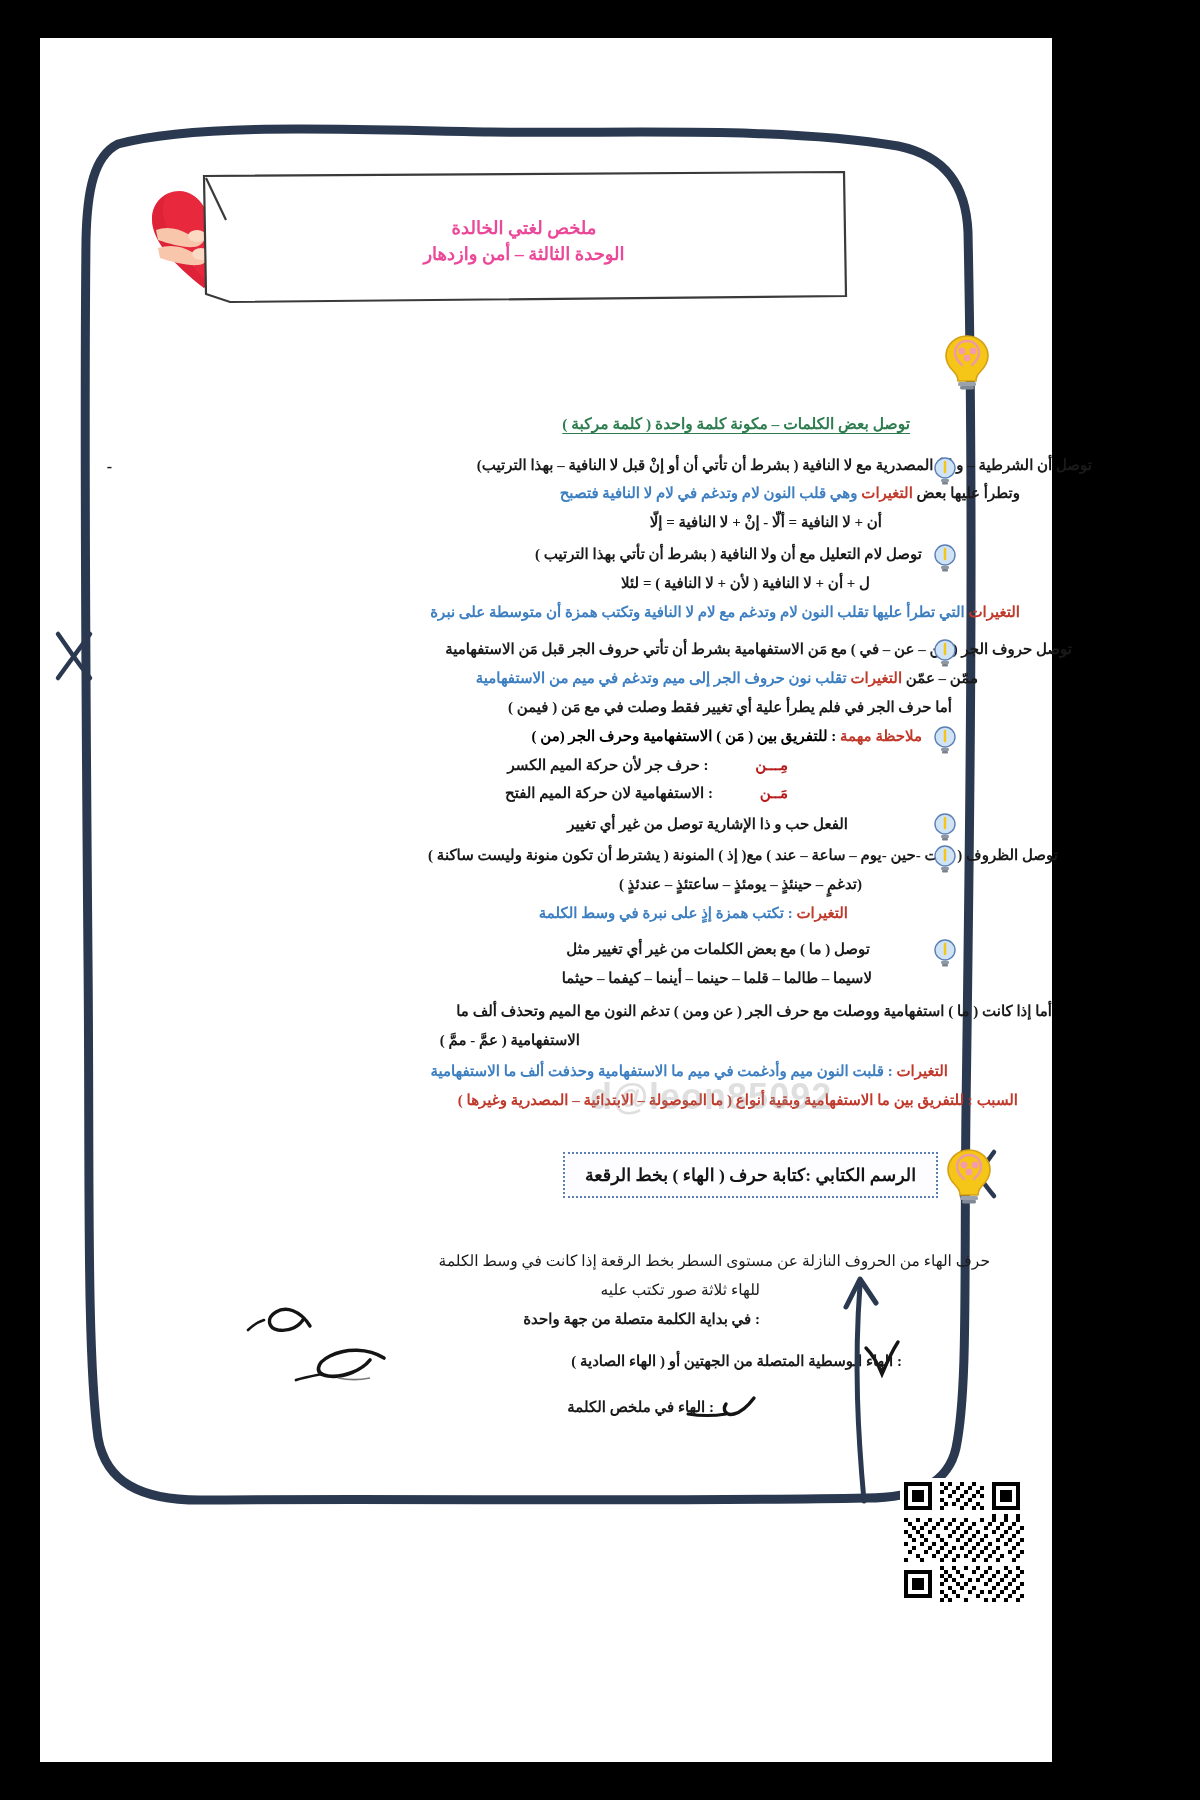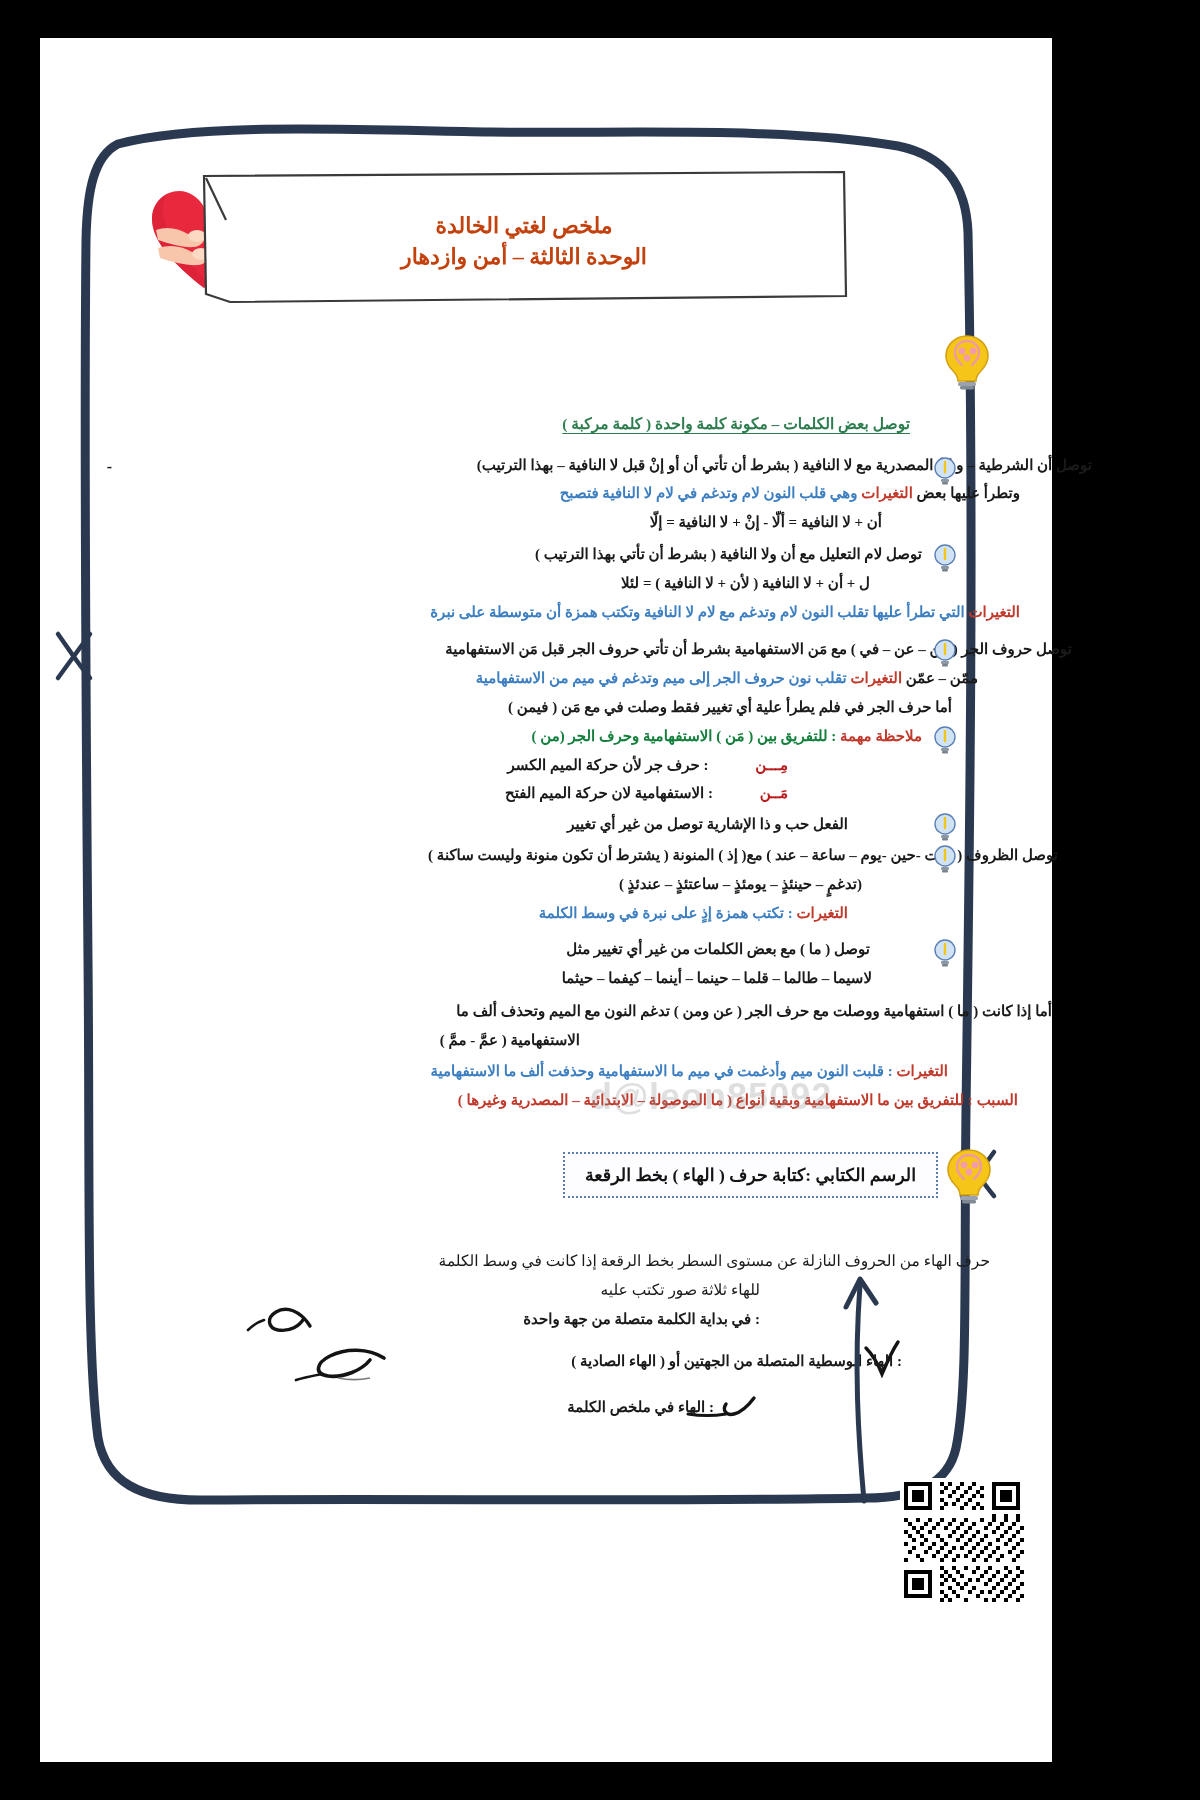--- a/index.html
+++ b/index.html
@@ -74,22 +74,22 @@
     display: flex;
     flex-direction: column;
     align-items: center;
     justify-content: center;
     gap: 1px;
     padding-top: 6px;
   }
   .title-text .t-line {
     font-family: "Liberation Serif", serif;
     font-weight: bold;
-    font-size: 22px;
-    color: #c2410c;
+    font-size: 18px;
+    color: #ec4899;
     line-height: 1.35;
     white-space: nowrap;
   }
 
   
   .sec-header {
     position: absolute;
     height: 46px;
   }
   .sec-box {
@@ -136,21 +136,21 @@
     position: absolute;
     font-family: "Liberation Serif", serif;
     font-size: 15px;
     color: #1a1a1a;
     white-space: nowrap;
     line-height: 1.2;
     font-weight: bold;
   }
   .c-red    { color: #c0392b; }
   .c-blue   { color: #3d7fc1; }
-  .c-green  { color: #15803d; }
+  .c-green  { color: #000000; }
   .c-orange { color: #b91c1c; margin-left: 43px; }
   .c-black  { color: #1a1a1a; }
 
   
   .mini-bulb {
     position: absolute;
     width: 26px;
     height: 30px;
   }
 

